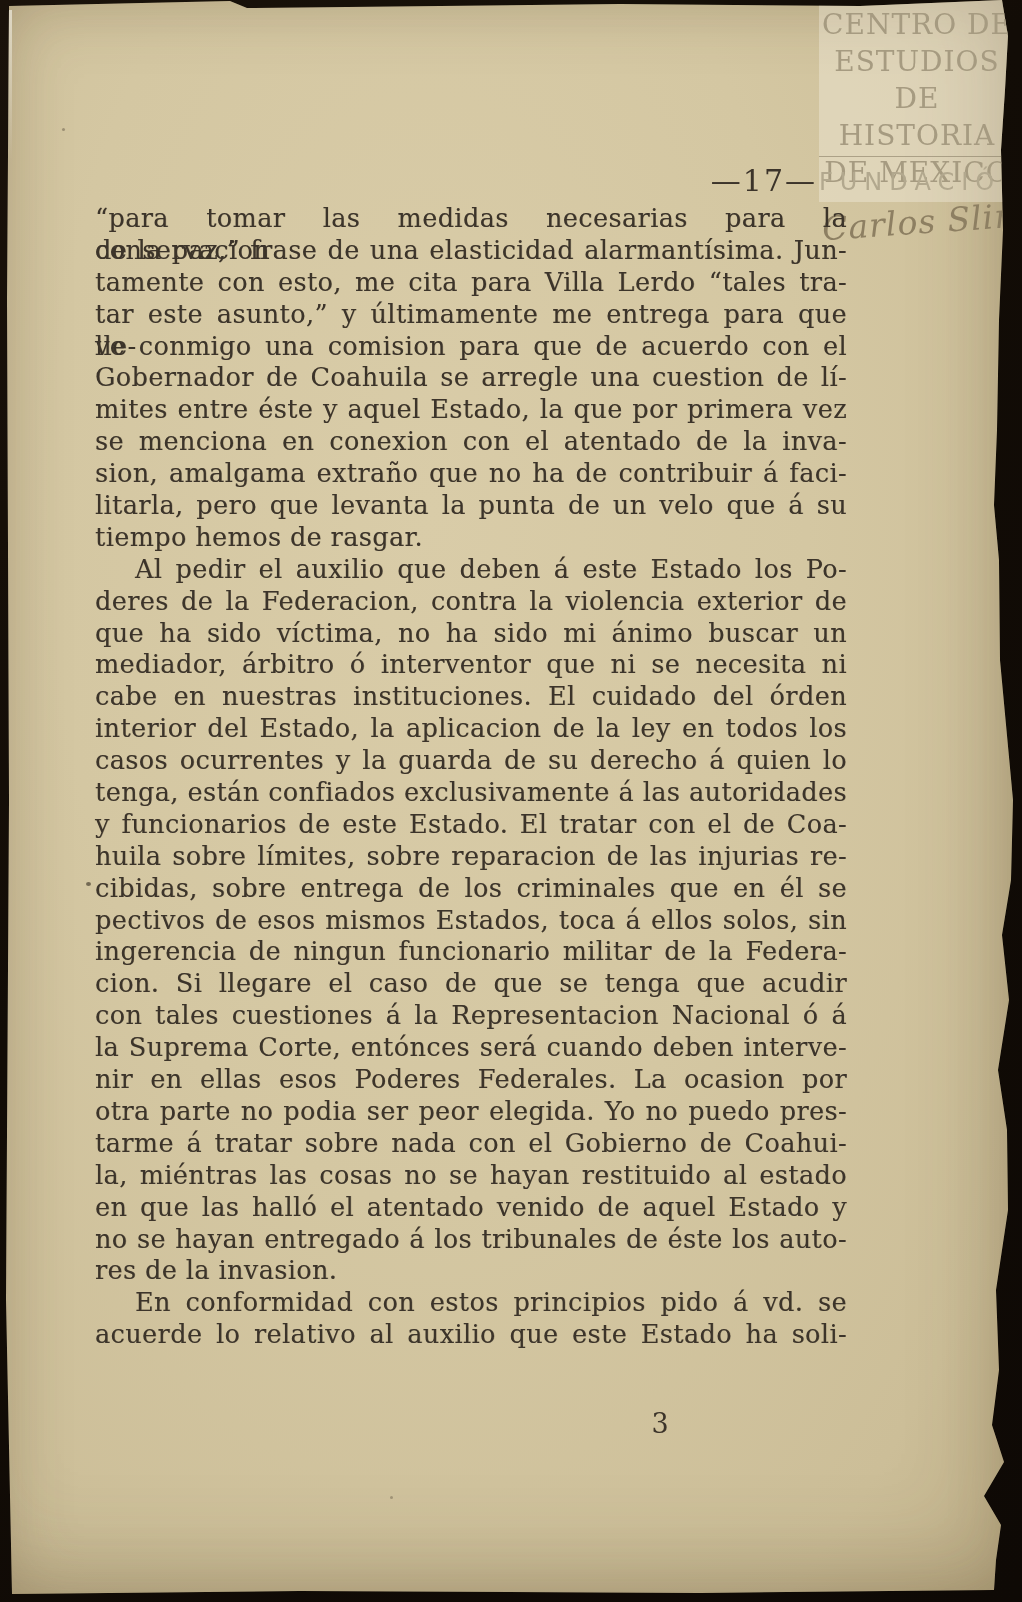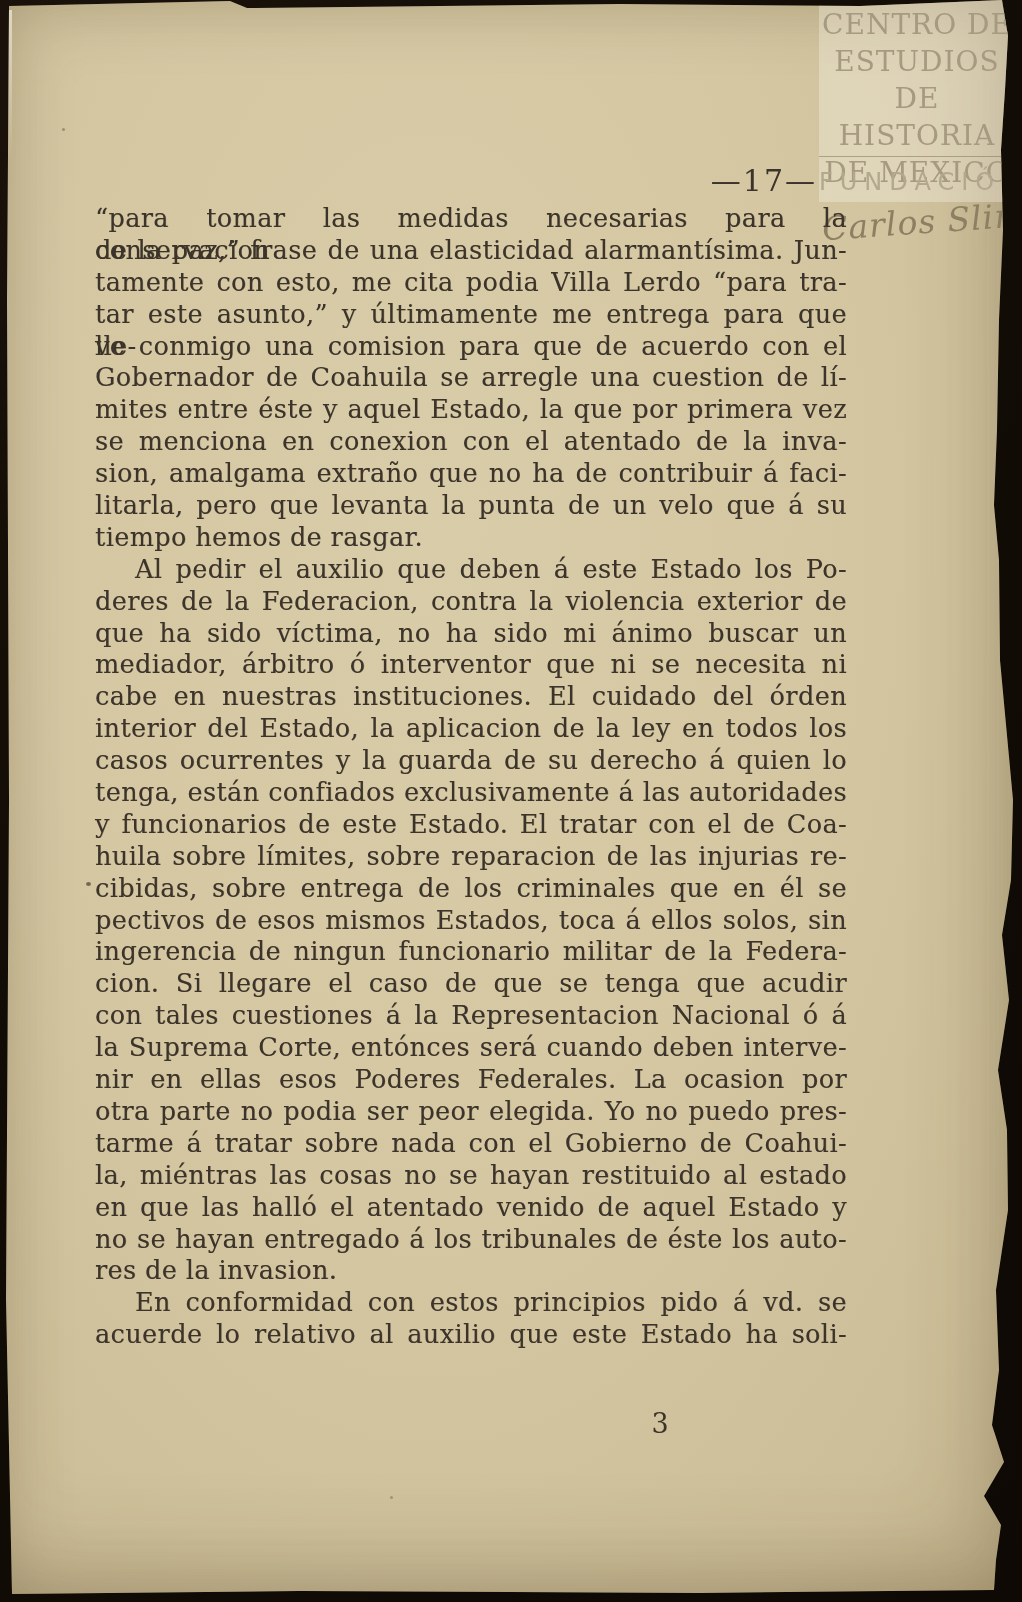--- a/index.html
+++ b/index.html
@@ -64,21 +64,21 @@
       <div class="wm-rule"></div>
       <div class="wm-foundation">FUNDACIÓN</div>
     </div>
     <div class="wm-signature">Carlos Slim</div>
 
     <div class="page-number-top">—17—</div>
 
     <div class="text-block">
         <div class="line">“para tomar las medidas necesarias para la conservacion</div>
         <div class="line">de la paz,” frase de una elasticidad alarmantísima.  Jun-</div>
-        <div class="line">tamente con esto, me cita podia Villa Lerdo “para tra-</div>
+        <div class="line">tamente con esto, me cita para Villa Lerdo “tales tra-</div>
         <div class="line">tar este asunto,” y últimamente me entrega para que lle-</div>
         <div class="line">ve conmigo una comision para que de acuerdo con el</div>
         <div class="line">Gobernador de Coahuila se arregle una cuestion de lí-</div>
         <div class="line">mites entre éste y aquel Estado, la que por primera vez</div>
         <div class="line">se menciona en conexion con el atentado de la inva-</div>
         <div class="line">sion, amalgama extraño que no ha de contribuir á faci-</div>
         <div class="line">litarla, pero que levanta la punta de un velo que á su</div>
         <div class="line short">tiempo hemos de rasgar.</div>
         <div class="line indent">Al pedir el auxilio que deben á este Estado los Po-</div>
         <div class="line">deres de la Federacion, contra la violencia exterior de</div>

